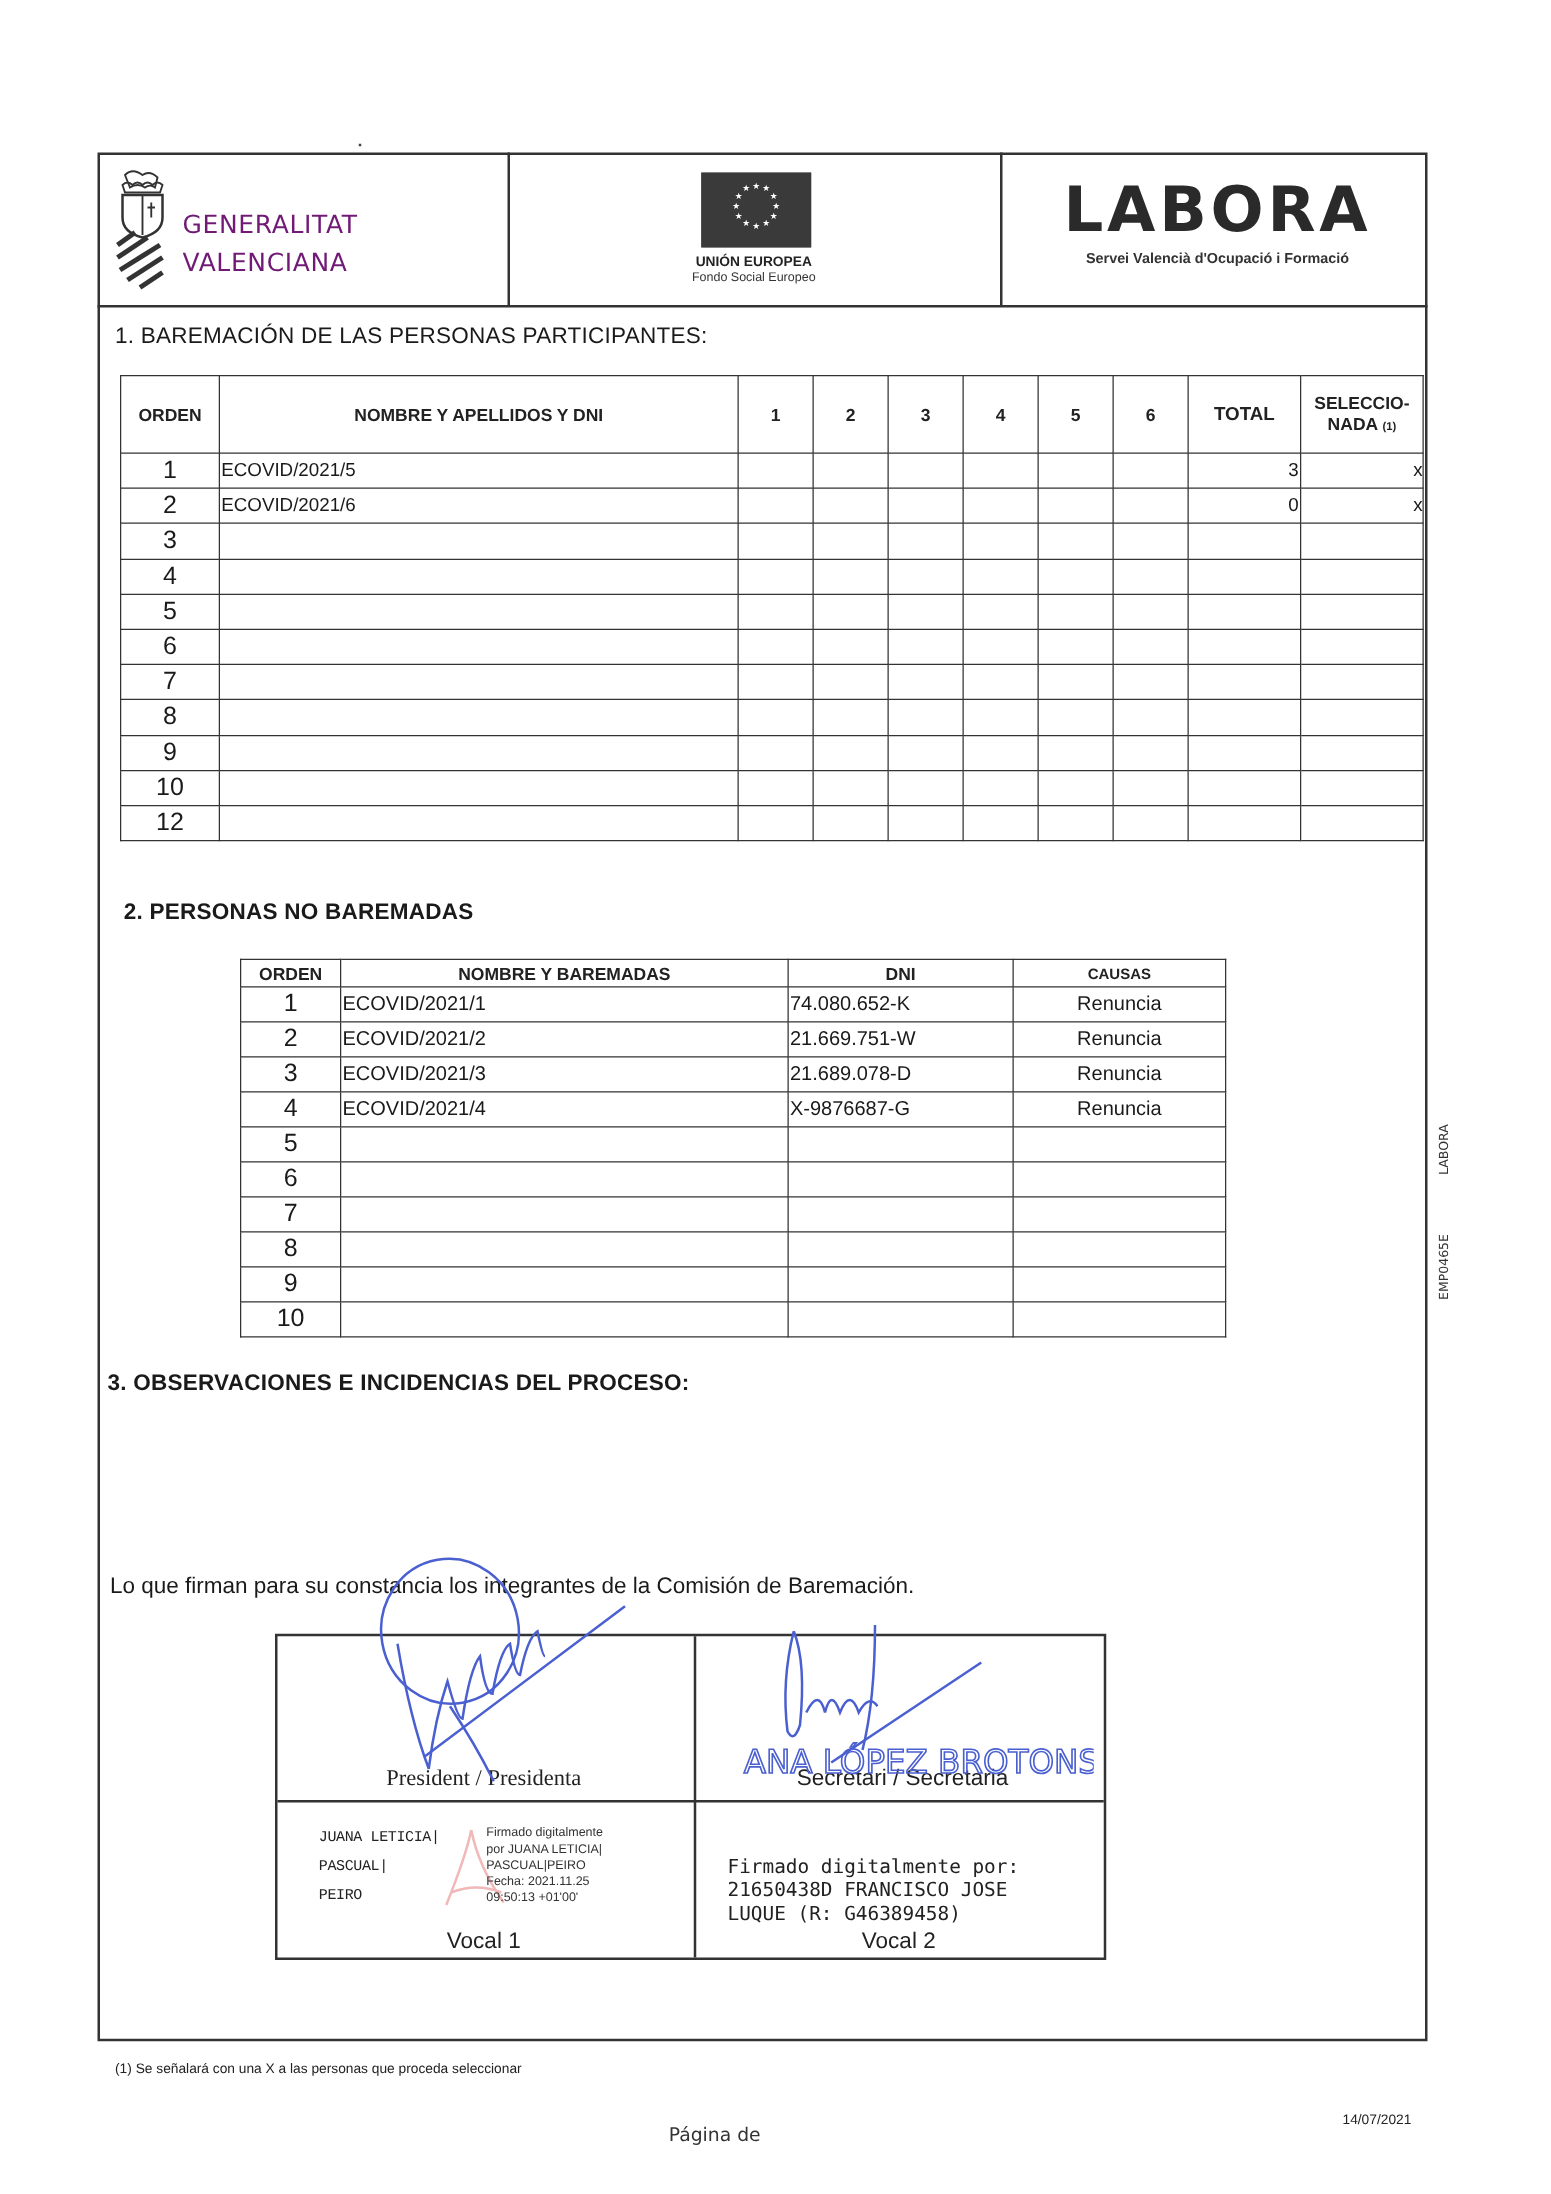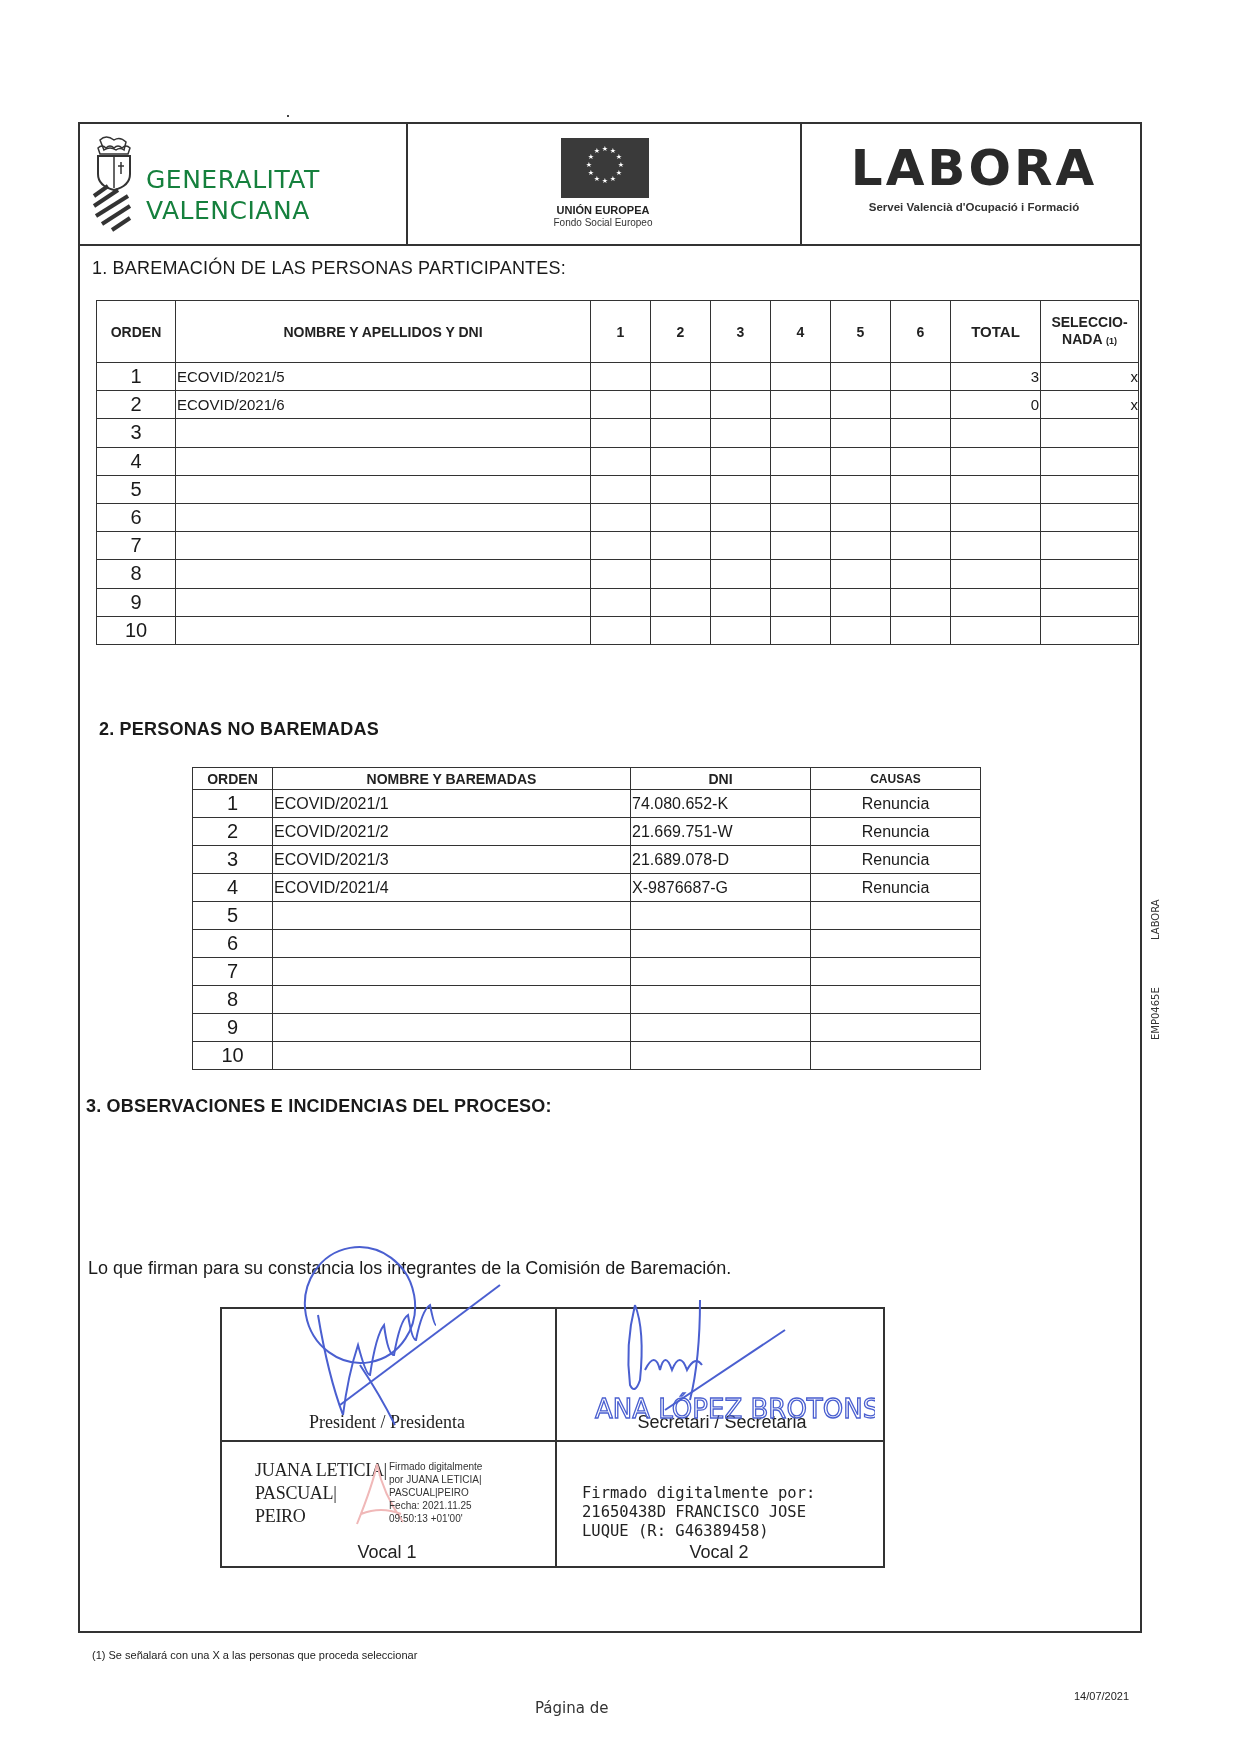--- a/index.html
+++ b/index.html
@@ -6,21 +6,21 @@
   html, body { width: 1241px; height: 1755px; background: #ffffff; overflow: hidden; }
   body { position: relative; font-family: "Liberation Sans", sans-serif; color: #1a1a1a; }
 
   .frame { position: absolute; left: 78px; top: 122px; width: 1064px; height: 1511px; border: 2px solid #333; }
   .header-row { position: absolute; left: 78px; top: 122px; width: 1064px; height: 124px; border-bottom: 2px solid #333; }
   .hdr-div1 { position: absolute; left: 328px; top: 0; width: 2px; height: 122px; background: #333; }
   .hdr-div2 { position: absolute; left: 722px; top: 0; width: 2px; height: 122px; background: #333; }
 
   .gv-logo { position: absolute; left: 12px; top: 12px; width: 310px; height: 100px; }
   .gv-emblem { position: absolute; left: 0; top: 0; width: 48px; height: 100px; }
-  .gv-text { position: absolute; left: 56px; top: 30px; font-family: "DejaVu Sans", sans-serif; font-size: 25px; line-height: 31px; letter-spacing: 0.5px; color: #15803d; font-weight: normal; }
+  .gv-text { position: absolute; left: 56px; top: 30px; font-family: "DejaVu Sans", sans-serif; font-size: 20px; line-height: 31px; letter-spacing: 0.5px; color: #701a75; font-weight: normal; }
 
   .eu-block { position: absolute; left: 340px; top: 14px; width: 370px; height: 100px; text-align: center; }
   .eu-flag { position: absolute; left: 143px; top: 2px; width: 88px; height: 60px; background: #3a3a3a; }
   .eu-name { position: absolute; left: 0; top: 68px; width: 100%; font-size: 11px; font-weight: bold; color: #222; }
   .eu-sub { position: absolute; left: 0; top: 81px; width: 100%; font-size: 10px; color: #333; }
 
   .labora-block { position: absolute; left: 736px; top: 14px; width: 320px; height: 100px; text-align: center; }
   .labora-title { position: absolute; left: 0; top: 4px; width: 100%; font-family: "DejaVu Sans", sans-serif; font-weight: bold; font-size: 50px; letter-spacing: 3px; color: #2a2a2a; line-height: 56px; }
   .labora-sub { position: absolute; left: 0; top: 65px; width: 100%; font-size: 11.5px; font-weight: bold; color: #333; }
 
@@ -47,21 +47,21 @@
   .t2 .causa { text-align: center; }
 
   .sign-intro { position: absolute; left: 88px; top: 1258px; font-size: 18px; color: #1a1a1a; }
 
   .sig-table { position: absolute; left: 220px; top: 1307px; width: 665px; height: 261px; border: 2px solid #333; }
   .sig-vdiv { position: absolute; left: 333px; top: 0; width: 2px; height: 257px; background: #333; }
   .sig-hdiv { position: absolute; left: 0; top: 131px; width: 661px; height: 2px; background: #333; }
   .sig-role { position: absolute; font-size: 18px; text-align: center; width: 330px; color: #222; }
   .sig-vocal { position: absolute; font-size: 18px; text-align: center; width: 330px; color: #222; }
 
-  .ds-name { position: absolute; left: 33px; top: 150px; font-size: 18px; line-height: 23px; color: #222; font-family: Liberation Serif, serif; letter-spacing: -0.3px; }
+  .ds-name { position: absolute; left: 33px; top: 150px; font-size: 12px; line-height: 23px; color: #222; font-family: Liberation Mono, monospace; letter-spacing: -0.3px; }
   .ds-detail { position: absolute; left: 167px; top: 151px; font-size: 10px; line-height: 13px; color: #333; }
   .ds2 { position: absolute; left: 360px; top: 175px; font-family: "DejaVu Sans Mono", monospace; font-size: 15.5px; line-height: 19px; color: #222; }
 
   .side-code { position: absolute; left: 1148px; top: 890px; width: 20px; height: 150px; }
   .side-code span { position: absolute; transform: rotate(-90deg); transform-origin: left top; font-size: 10px; color: #333; white-space: nowrap; font-family: "DejaVu Sans", sans-serif; }
 
   .footnote { position: absolute; left: 92px; top: 1649px; font-size: 11px; color: #222; }
   .date { position: absolute; left: 1074px; top: 1690px; font-size: 11px; color: #222; }
   .page { position: absolute; left: 535px; top: 1699px; font-size: 15px; color: #333; font-family: "DejaVu Sans", sans-serif; }
 
@@ -274,20 +274,32 @@
       <td class="name"></td>
       <td></td>
         <td></td>
         <td></td>
         <td></td>
         <td></td>
         <td></td>
       <td class="num"></td>
       <td class="sel"></td>
     </tr>
+    <tr>
+      <td class="ord">12</td>
+      <td class="name"></td>
+      <td></td>
+        <td></td>
+        <td></td>
+        <td></td>
+        <td></td>
+        <td></td>
+      <td class="num"></td>
+      <td class="sel"></td>
+    </tr>
   </tbody>
 </table>
 
 <div class="section-title bold" style="left:99px; top:719px;">2. PERSONAS NO BAREMADAS</div>
 
 <table class="t2">
   <colgroup>
     <col style="width:80px">
       <col style="width:358px">
       <col style="width:180px">

